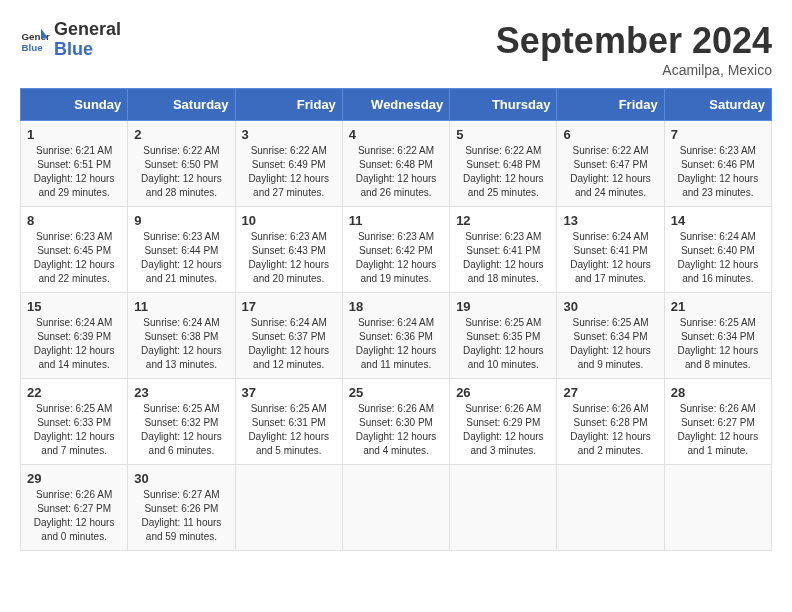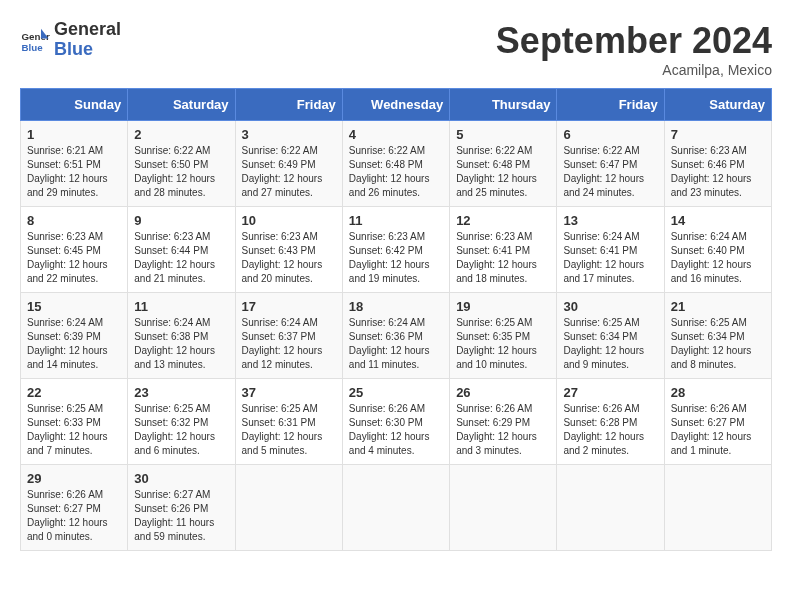--- a/index.html
+++ b/index.html
@@ -82,20 +82,21 @@
     .day-num {
       font-size: 13px;
       font-weight: bold;
       display: block;
       margin-bottom: 2px;
     }
     .day-info {
       font-size: 10px;
       line-height: 1.4;
       color: #333;
+      text-align: center;
     }
   </style>
 </head>
 <body>
 
 <div class="header">
   <div class="logo">
     <svg class="logo-icon" viewBox="0 0 40 40">
       <text x="2" y="20" font-size="13" font-weight="bold" fill="#333">General</text>
       <text x="2" y="34" font-size="13" font-weight="bold" fill="#3a6bbf">Blue</text>

